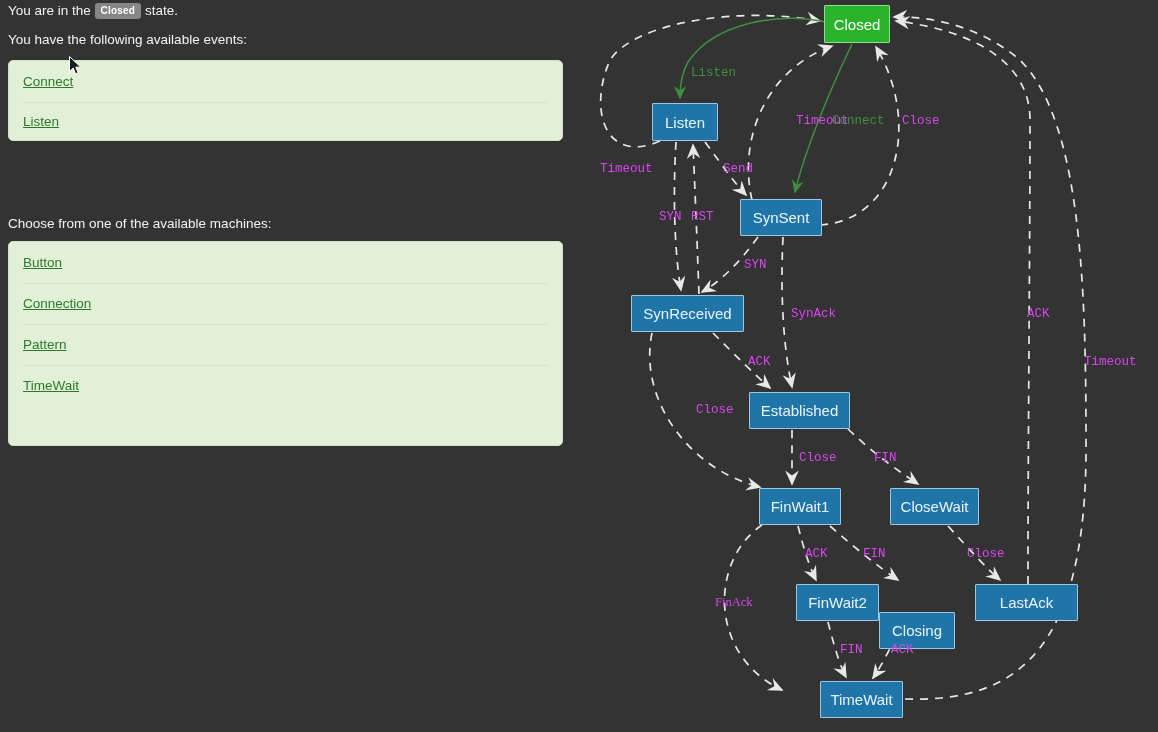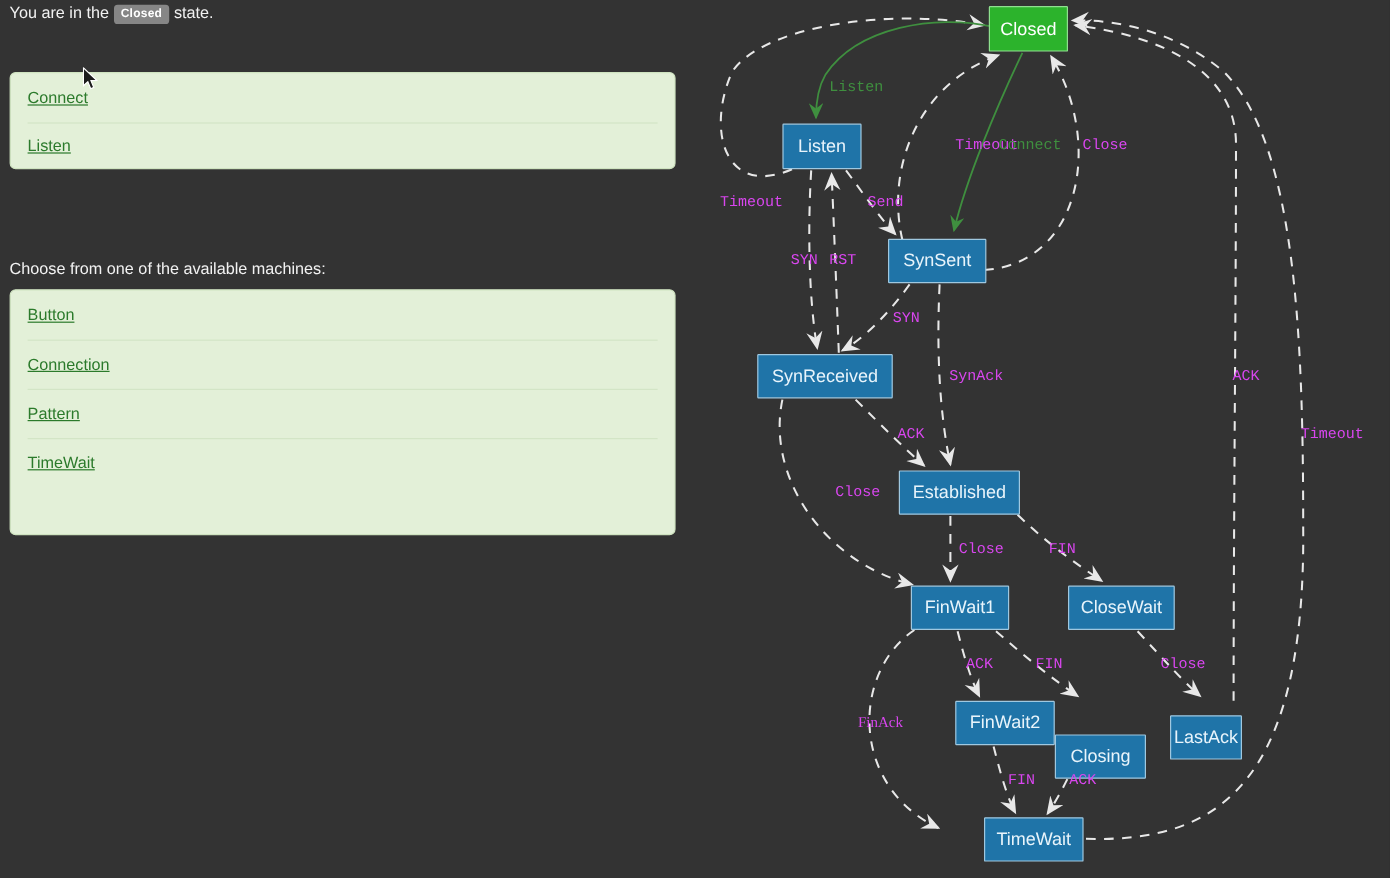--- a/index.html
+++ b/index.html
@@ -152,20 +152,21 @@
 <div id="root">
 
   <div class="left-panel">
 
     <p class="sentence s1">
       <span>You are in the</span>
       <span class="badge">Closed</span>
       <span>state.</span>
     </p>
 
+    <p class="sentence s2">You have the following available events:</p>
 
     <div class="card events">
       <div class="card-item">
         <span class="card-link">Connect</span>
       </div>
       <div class="card-item">
         <span class="card-link">Listen</span>
       </div>
     </div>
 
@@ -273,21 +274,21 @@
       </div>
       <div class="node" style="left:310px;top:488px;width:89px;height:37px;">
         <span>CloseWait</span>
       </div>
       <div class="node" style="left:199px;top:584px;width:83px;height:37px;margin-left:17px;">
         <span>FinWait2</span>
       </div>
       <div class="node" style="left:299px;top:584px;width:76px;height:37px;margin-top:28px;">
         <span>Closing</span>
       </div>
-      <div class="node" style="left:395px;top:596px;width:60px;height:37px;">
+      <div class="node" style="left:395px;top:584px;width:103px;height:37px;">
         <span>LastAck</span>
       </div>
       <div class="node" style="left:240px;top:681px;width:83px;height:37px;">
         <span>TimeWait</span>
       </div>
     </div>
 
     <div>
       <span class="edge-label green" style="left:111px;top:66px;">Listen</span>
       <span class="edge-label" style="left:216px;top:114px;">Timeout</span>

